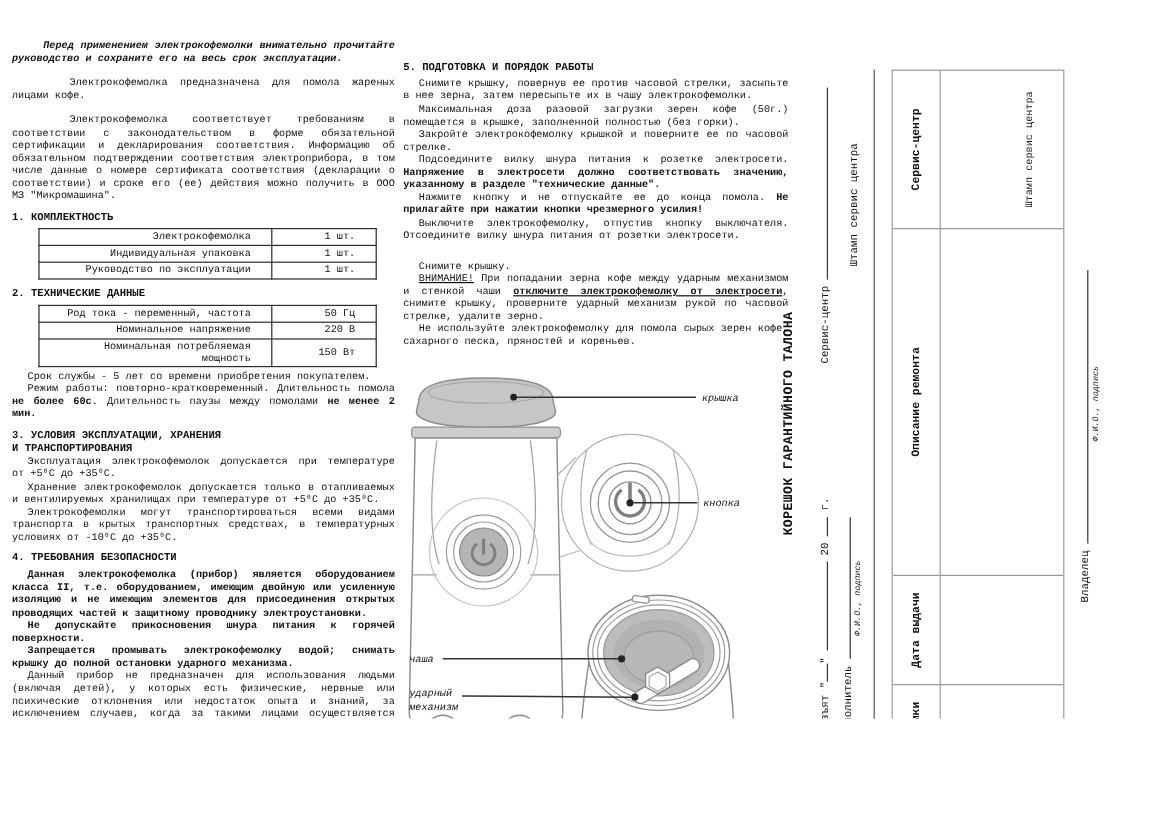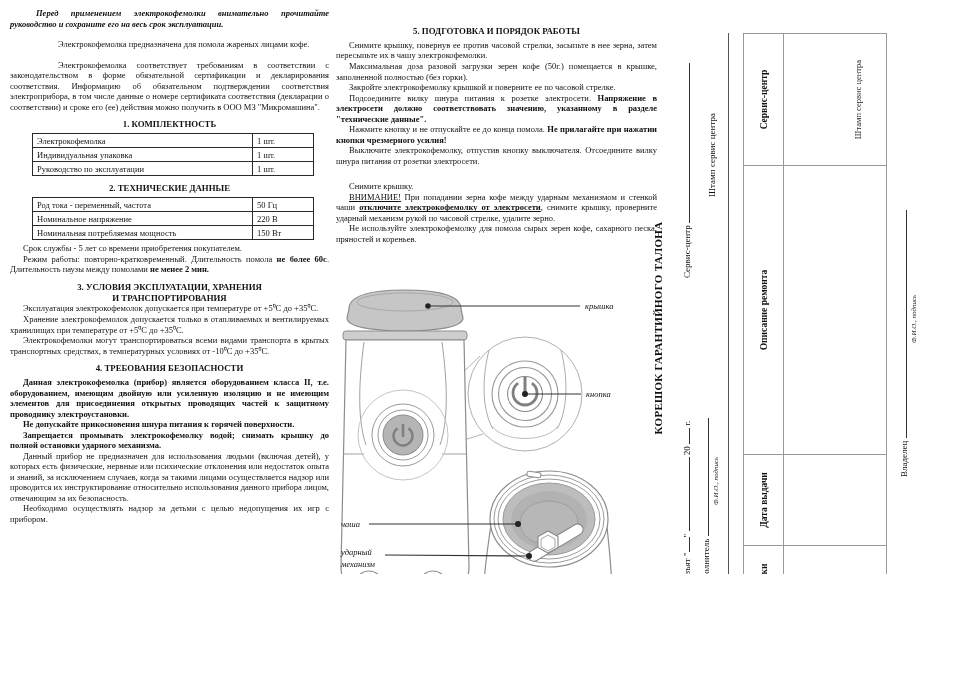--- a/index.html
+++ b/index.html
@@ -1,32 +1,32 @@
 <!DOCTYPE html>
 <html><head>
 <meta charset="utf-8">
 <style>
   html,body{margin:0;padding:0;background:#ffffff;}
   #page{position:relative;width:960px;height:574px;background:#fff;overflow:hidden;
-        font-family:Liberation Serif, serif;color:#111;}
+        font-family:Liberation Mono, monospace;color:#111;margin-top:25px;}
   .col{position:absolute;font-size:8.5px;line-height:1.24;text-align:justify;}
   #left-col{left:10px;top:8px;width:319px;}
   #mid-col{left:336px;top:26px;width:321px;}
   .p{margin:0 0 0 0;text-indent:13px;}
   .p.big-ind{text-indent:48px;}
   .p.med-ind{text-indent:26px;}
   .bi{font-weight:bold;font-style:italic;}
   .b{font-weight:bold;}
-  .h{font-weight:bold;text-align:center;text-indent:0;font-size:8.8px;margin:7px 0 3px 0;}
+  .h{font-weight:bold;text-indent:0;font-size:8.8px;margin:7px 0 3px 0;}
   .h.tight{margin-bottom:0;}
   .gap10{margin-top:10px;}
   .gap16{margin-top:15px;}
   table.spec{border-collapse:collapse;margin:2px 0 0 22px;width:282px;}
   table.spec td{border:1px solid #2a2a2a;font-size:8.5px;line-height:10px;
-                padding:1px 4px;height:11px;text-align:left;}
+                padding:1px 17px;height:11px;text-align:right;}
   table.spec td.val{width:52px;}
   
   #diagram{position:absolute;left:333px;top:287px;}
   
   #warranty{position:absolute;left:650px;top:643px;width:613px;height:310px;
             transform:rotate(-90deg);transform-origin:0 0;font-size:9px;color:#111;}
   #warranty .abs{position:absolute;white-space:nowrap;}
   .w-title{font-weight:bold;font-size:11px;letter-spacing:.3px;}
   .ul{display:inline-block;border-bottom:1px solid #333;height:9px;vertical-align:baseline;}
   .fio{font-style:italic;font-size:7px;color:#222;}

